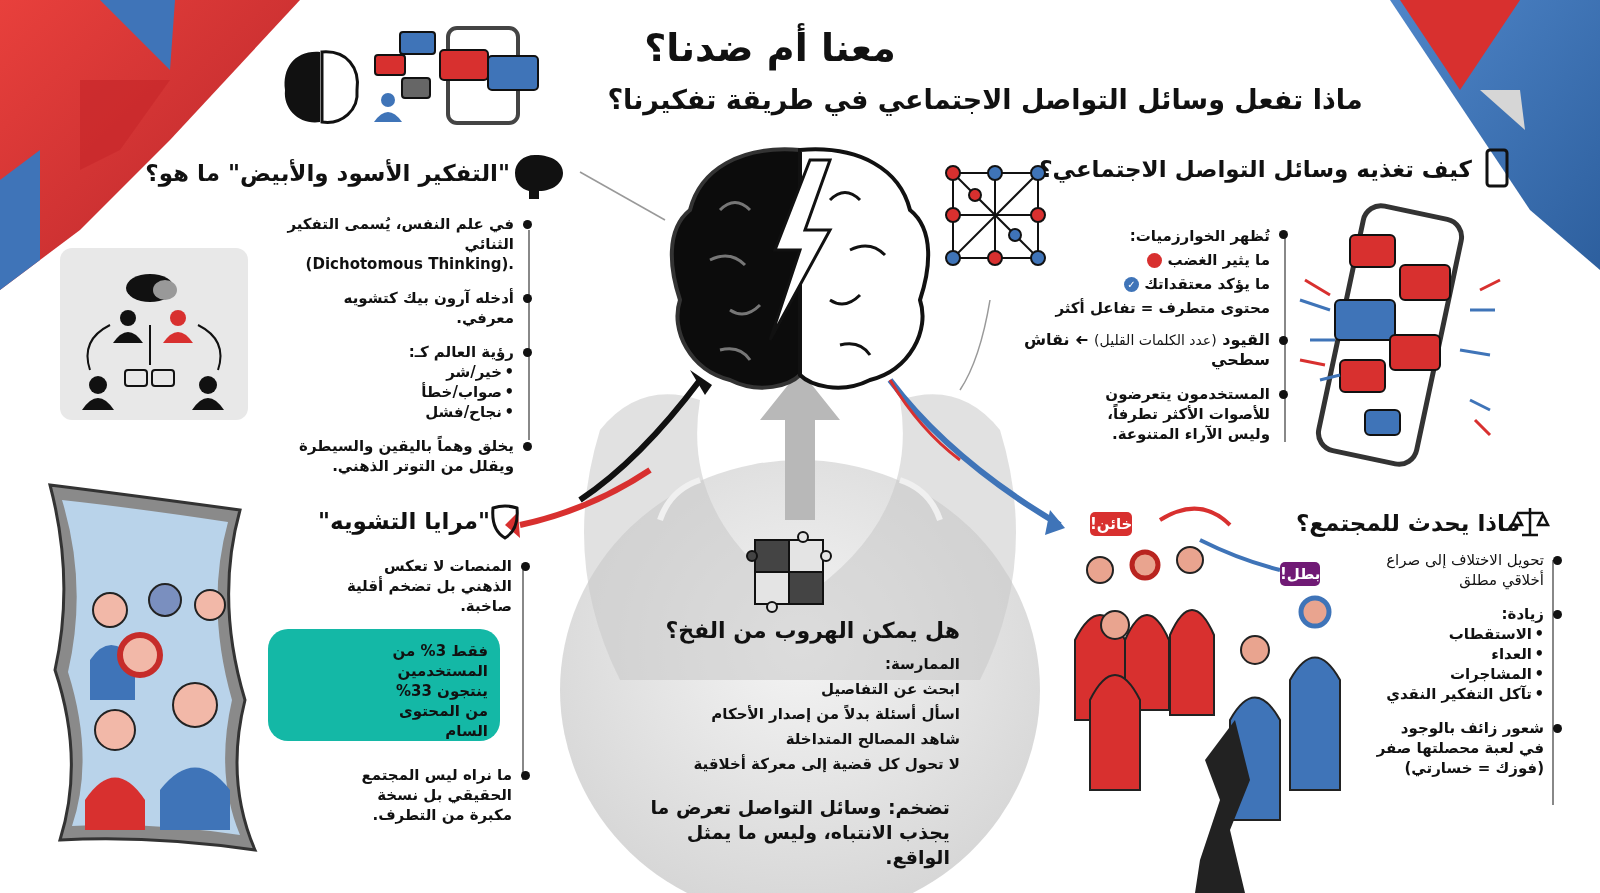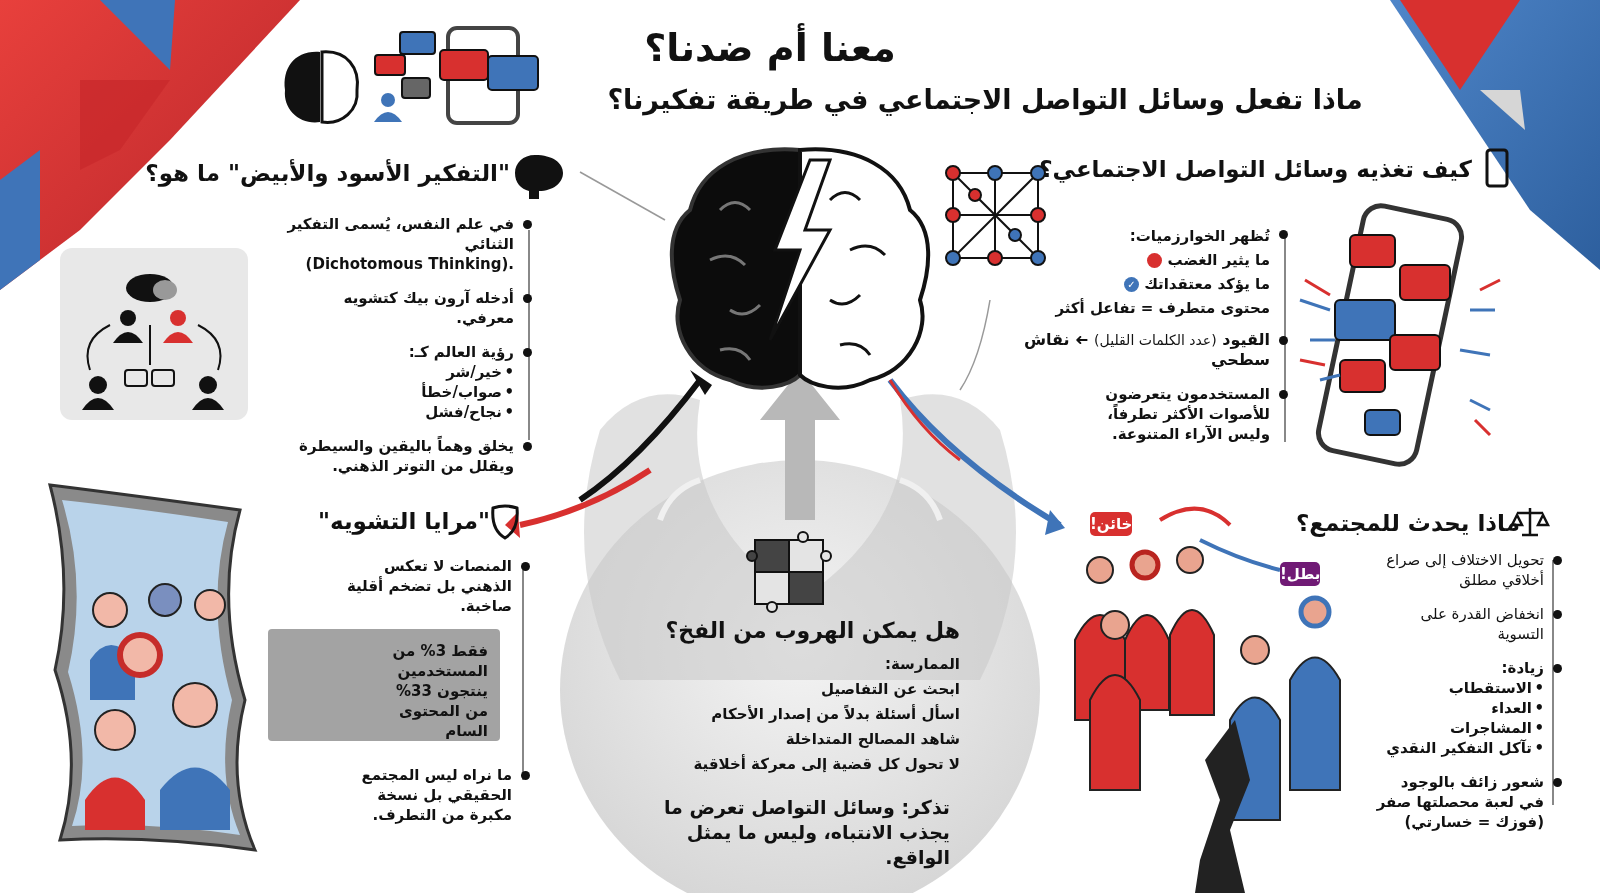--- a/index.html
+++ b/index.html
@@ -12,21 +12,21 @@
 
   .sec-head { position: absolute; direction: rtl; font-weight: bold; font-size: 23px; white-space: nowrap; }
   .bullets { position: absolute; direction: rtl; }
   .bullet { position: relative; font-size: 15px; font-weight: bold; line-height: 20px; padding-right: 18px; margin-bottom: 14px; }
   .bullet::before { content: ""; position: absolute; right: 0; top: 6px; width: 9px; height: 9px; border-radius: 50%; background: #111; }
   .sub { font-size: 15px; font-weight: bold; line-height: 20px; padding-right: 12px; position: relative; }
   .sub::before { content: "•"; position: absolute; right: 0; top: 0; }
   .plain { font-size: 15px; font-weight: bold; line-height: 24px; }
   .vline { position: absolute; width: 2px; background: #888; }
 
-  .statbox { position: absolute; left: 268px; top: 629px; width: 232px; height: 112px; background: #a3a3a3; border-radius: 4px; padding-left: 44px; }
+  .statbox { position: absolute; left: 268px; top: 629px; width: 232px; height: 112px; background: #14b8a6; border-radius: 20px; padding-left: 44px; }
   .stattext { position: absolute; right: 12px; top: 12px; width: 120px; direction: rtl; text-align: right; font-size: 15px; font-weight: bold; line-height: 20px; }
 
   .center-text { position: absolute; direction: rtl; font-weight: bold; }
   .badge { position: absolute; color: #fff; font-weight: bold; font-size: 15px; padding: 3px 0; border-radius: 5px; direction: rtl; }
 </style>
 </head>
 <body>
 
 <svg class="bg-svg" viewBox="0 0 1600 893" xmlns="http://www.w3.org/2000/svg">
   <defs>
@@ -255,29 +255,28 @@
 <div class="bullets" style="right:1070px; top:765px; width:200px;">
   <div class="bullet">ما نراه ليس المجتمع الحقيقي بل نسخة مكبرة من التطرف.</div>
 </div>
 
 <div class="center-text" style="left:620px; top:618px; width:340px; font-size:22px;">هل يمكن الهروب من الفخ؟</div>
 <div class="center-text" style="left:620px; top:655px; width:340px; font-size:15px;">الممارسة:</div>
 <div class="center-text" style="left:620px; top:680px; width:340px; font-size:15px;">ابحث عن التفاصيل</div>
 <div class="center-text" style="left:620px; top:705px; width:340px; font-size:15px;">اسأل أسئلة بدلاً من إصدار الأحكام</div>
 <div class="center-text" style="left:620px; top:730px; width:340px; font-size:15px;">شاهد المصالح المتداخلة</div>
 <div class="center-text" style="left:620px; top:755px; width:340px; font-size:15px;">لا تحول كل قضية إلى معركة أخلاقية</div>
-<div class="center-text" style="left:630px; top:795px; width:320px; font-size:19px; line-height:25px;">تذكر: وسائل التواصل تعرض ما يجذب الانتباه، وليس ما يمثل الواقع.</div>
+<div class="center-text" style="left:630px; top:795px; width:320px; font-size:19px; line-height:25px;">تضخم: وسائل التواصل تعرض ما يجذب الانتباه، وليس ما يمثل الواقع.</div>
 
 <div class="sec-head" style="right:80px; top:510px;">ماذا يحدث للمجتمع؟</div>
 <div class="badge" style="left:1090px; top:512px; background:#d8302f;">خائن!</div>
 <div class="badge" style="left:1280px; top:562px; background:#701a75;">بطل!</div>
 <div class="vline" style="left:1552px; top:560px; height:245px;"></div>
 <div class="bullets" style="right:38px; top:550px; width:190px;">
   <div class="bullet" style="font-weight:normal;">تحويل الاختلاف إلى صراع أخلاقي مطلق</div>
-  <div class="bullet" style="font-weight:normal;">انخفاض القدرة على التسوية</div>
   <div class="bullet">
     <div>زيادة:</div>
     <div class="sub">الاستقطاب</div>
     <div class="sub">العداء</div>
     <div class="sub">المشاجرات</div>
     <div class="sub">تآكل التفكير النقدي</div>
   </div>
   <div class="bullet">شعور زائف بالوجود في لعبة محصلتها صفر (فوزك = خسارتي)</div>
 </div>
 

